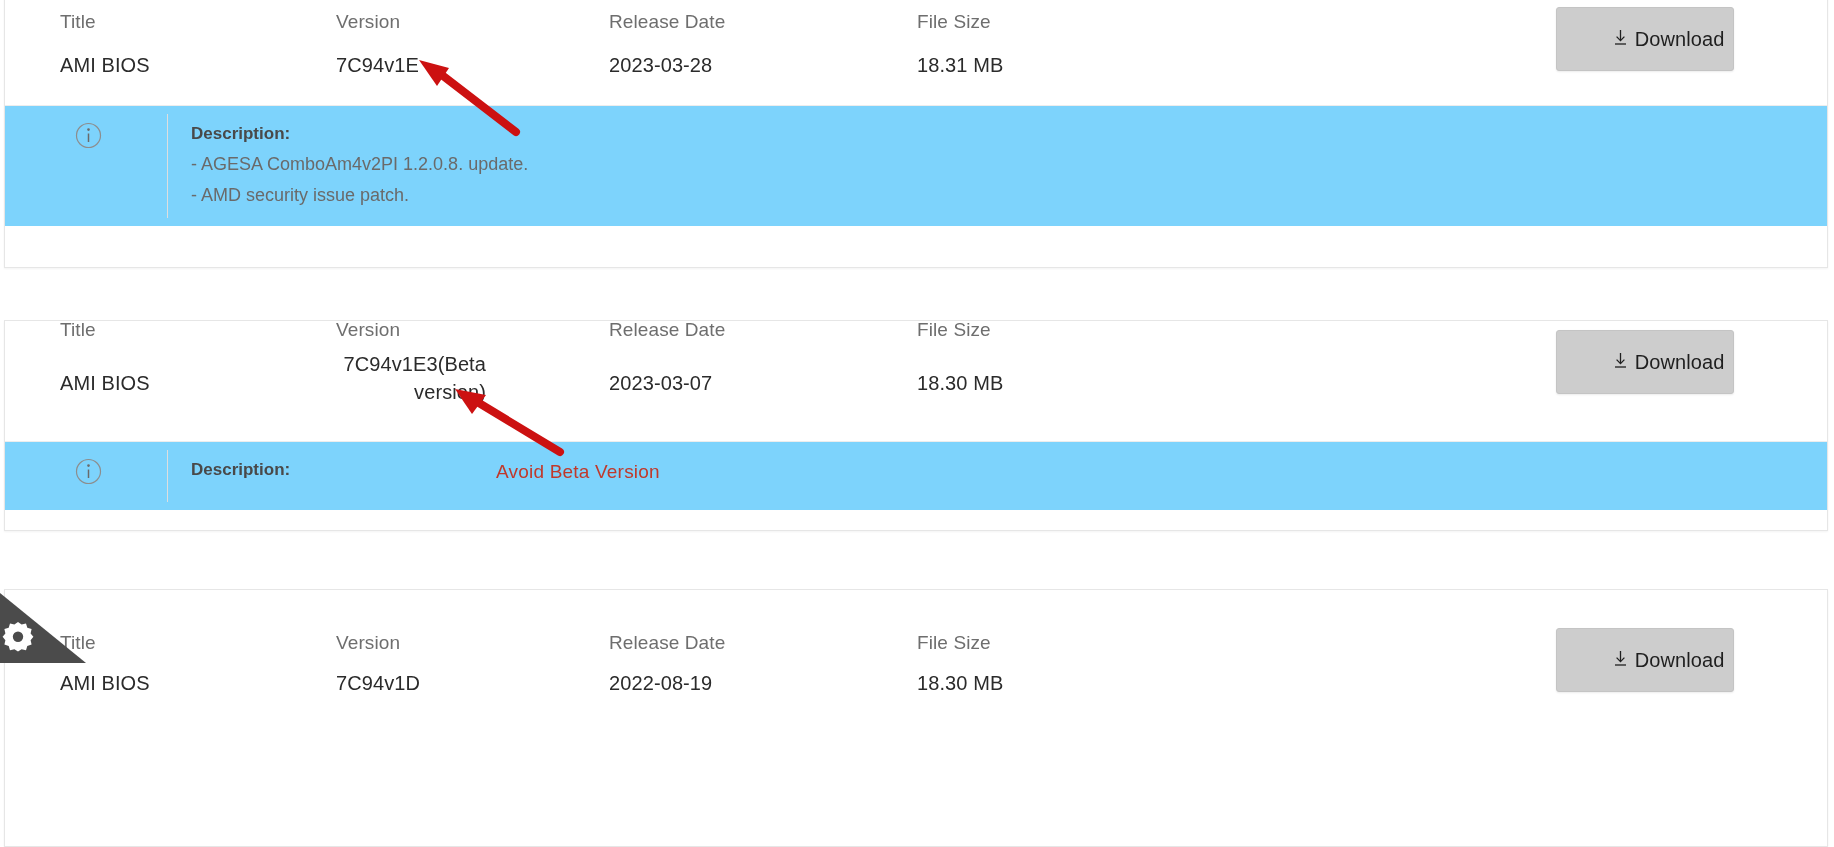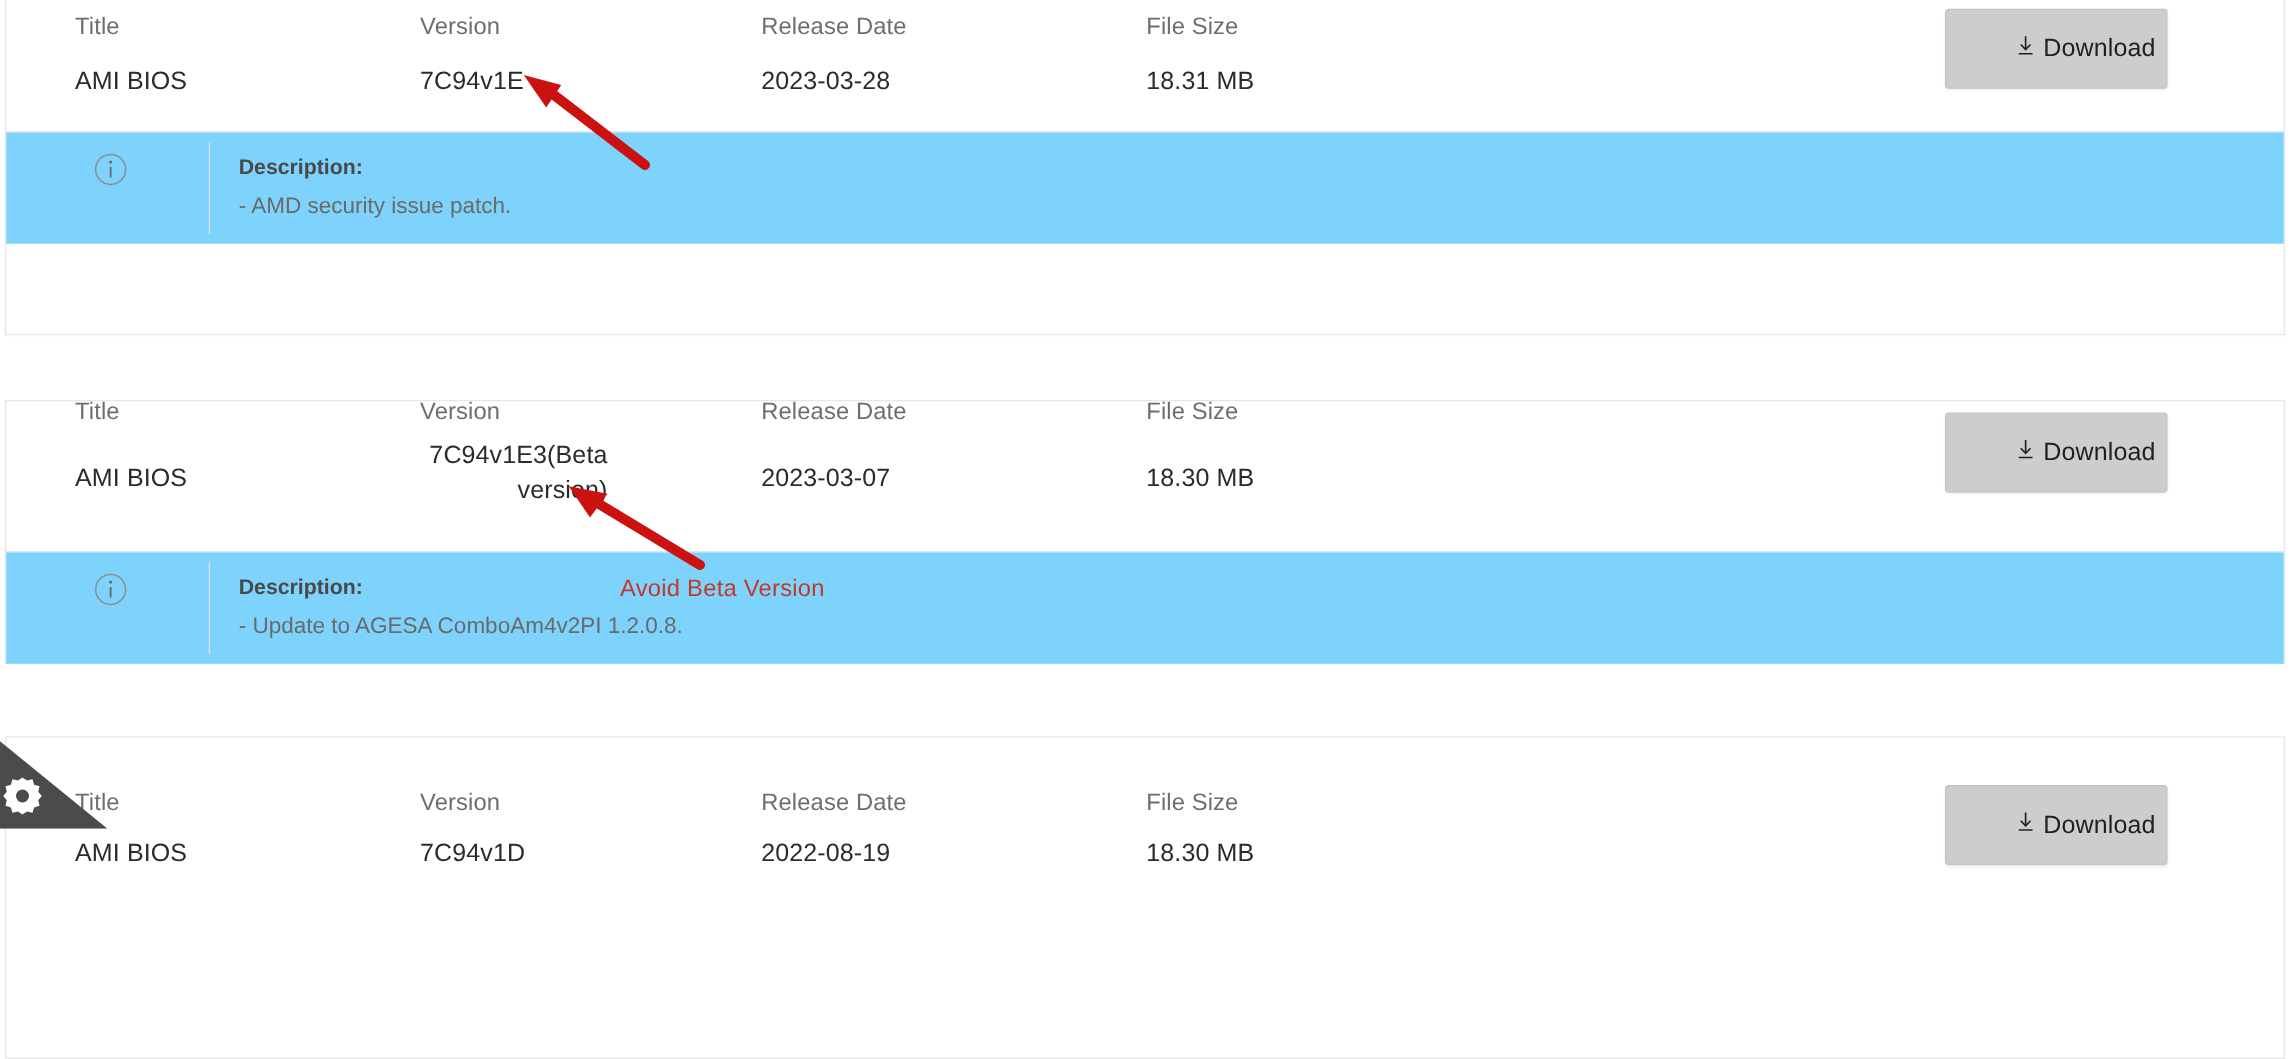--- a/index.html
+++ b/index.html
@@ -188,20 +188,21 @@
       <span class="info-icon">
         <svg width="27" height="27" viewBox="0 0 27 27">
           <circle cx="13.5" cy="13.5" r="12" stroke="#8d8d8d" stroke-width="1.2" fill="none"></circle>
           <circle cx="13.5" cy="7.6" r="1.3" fill="#6a6a6a"></circle>
           <path d="M13.5 11.5 V20" stroke="#6a6a6a" stroke-width="1.5" fill="none"></path>
         </svg>
       </span>
       <span class="desc-divider"></span>
       <div class="desc-body">
         <div class="desc-title">Description:</div>
+        <div class="desc-line">- AGESA ComboAm4v2PI 1.2.0.8. update.</div>
         <div class="desc-line">- AMD security issue patch.</div>
       </div>
     </div>
   </div>
 
   <div class="card" style="top:320px; height:211px;">
     <div class="card-main" style="height:120px;">
       <div class="col-head c-title" style="top:-2px;">Title</div>
       <div class="col-val  c-title" style="top:51px;">AMI BIOS</div>
 
@@ -230,21 +231,20 @@
       <span class="info-icon">
         <svg width="27" height="27" viewBox="0 0 27 27">
           <circle cx="13.5" cy="13.5" r="12" stroke="#8d8d8d" stroke-width="1.2" fill="none"></circle>
           <circle cx="13.5" cy="7.6" r="1.3" fill="#6a6a6a"></circle>
           <path d="M13.5 11.5 V20" stroke="#6a6a6a" stroke-width="1.5" fill="none"></path>
         </svg>
       </span>
       <span class="desc-divider"></span>
       <div class="desc-body">
         <div class="desc-title">Description:</div>
-        <div class="desc-line">- Update to AGESA ComboAm4v2PI 1.2.0.8.</div>
       </div>
     </div>
   </div>
 
   <div class="card" style="top:589px; height:258px;">
     <div class="card-main" style="height:140px;">
       <div class="col-head c-title" style="top:42px;">Title</div>
       <div class="col-val  c-title" style="top:82px;">AMI BIOS</div>
 
       <div class="col-head c-version" style="top:42px;">Version</div>

